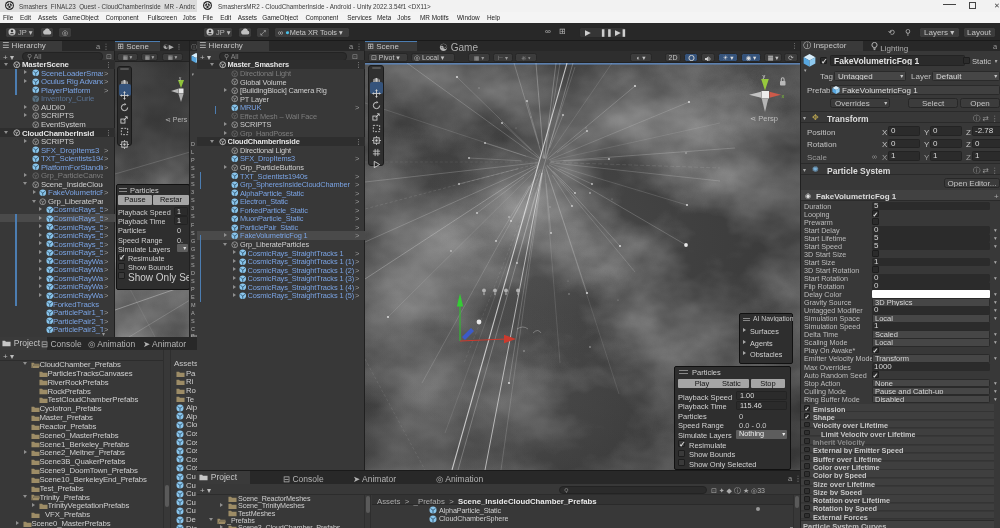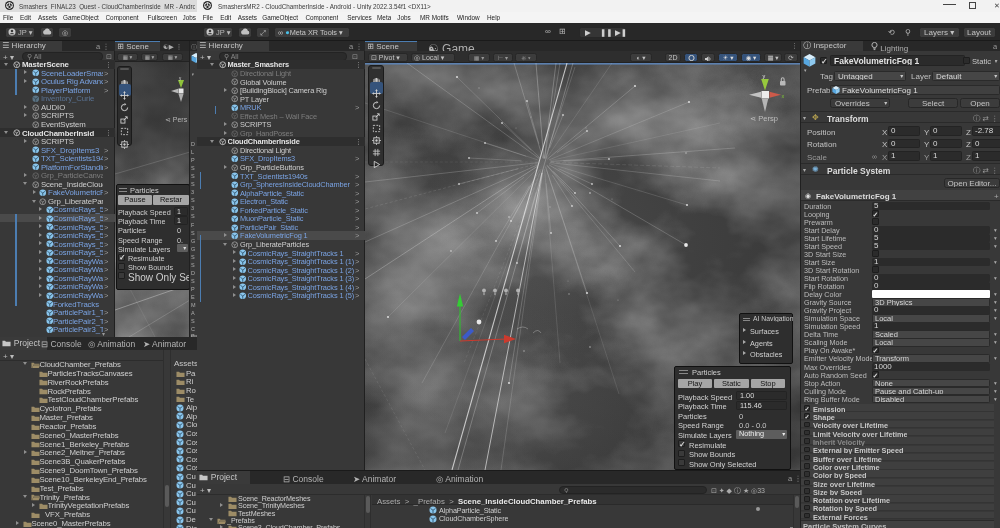--- a/index.html
+++ b/index.html
@@ -823,21 +823,21 @@
       </svg>
 <div class="row blue" style="left:50.5px;top:251.25000000000003px;width:107.5px;font-size:7.4px">CosmicRays_StraightTracks 1 (5)</div>
 <div class="chev" style="left:158px;top:251.25000000000003px">&gt;</div>
 <div class="abs" style="left:2.5px;top:131px;width:1.5px;height:17px;background:#4c7db1"></div>
 <div class="abs" style="left:2.5px;top:194px;width:1.5px;height:67px;background:#4c7db1"></div>
 <div class="abs" style="left:17.5px;top:65px;width:1.5px;height:8px;background:#4c7db1"></div>
 </div>
 <div class="abs" style="left:168px;top:41px;width:435px;height:429px;background:#383838;overflow:hidden">
 <div class="abs" style="left:0;top:0;width:435px;height:10px;background:#282828"></div>
 <div class="tab" style="left:0;top:0;width:52px;height:10px;line-height:10px;font-size:8px;border-top:1px solid #4c7db1">&nbsp;⊞ Scene</div>
-<div class="t" style="left:63px;top:1px;font-size:12px;color:#b0b0b0">☯ Game</div>
+<div class="t" style="left:74px;top:1px;font-size:10px;color:#b0b0b0">☯ Game</div>
 <div class="t" style="left:426px;top:1px;font-size:7px;color:#999">⋮</div>
 <div class="abs" style="left:0;top:10px;width:435px;height:12px;background:#2e2e2e;border-bottom:1px solid #222"></div>
 <div class="btn" style="left:3px;top:12px;width:40px;height:9px;font-size:7px;line-height:8px;padding-left:2px">⊡ Pivot ▾</div>
 <div class="btn" style="left:46px;top:12px;width:44px;height:9px;font-size:7px;line-height:8px;padding-left:2px">◎ Local ▾</div>
 <div class="btn" style="left:103px;top:12px;width:22px;height:9px;font-size:6px;line-height:8px;text-align:center;color:#999">▦ ▾</div>
 <div class="btn" style="left:128px;top:12px;width:20px;height:9px;font-size:6px;line-height:8px;text-align:center;color:#999">⊢ ▾</div>
 <div class="btn" style="left:150px;top:12px;width:22px;height:9px;font-size:6px;line-height:8px;text-align:center;color:#999">⎈ ▾</div>
 <div class="btn" style="left:265px;top:12px;width:22px;height:9px;font-size:6.5px;line-height:8px;text-align:center">◐ ▾</div>
 <div class="btn" style="left:300px;top:12px;width:16px;height:9px;font-size:7px;line-height:8px;text-align:center">2D</div>
 <div class="btn" style="left:319px;top:12px;width:14px;height:9px;text-align:center;background:#35537b;padding-top:0.5px"><svg width="7" height="9" viewBox="0 0 7 9">
@@ -1035,21 +1035,21 @@
 <div class="arr r" style="left:378px;top:287.0px;border-left-color:#aaa"></div>
 <div class="t" style="left:385px;top:286.0px;font-size:7.3px;color:#d0d0d0">Surfaces</div>
 <div class="arr r" style="left:378px;top:298.5px;border-left-color:#aaa"></div>
 <div class="t" style="left:385px;top:297.5px;font-size:7.3px;color:#d0d0d0">Agents</div>
 <div class="arr r" style="left:378px;top:310.0px;border-left-color:#aaa"></div>
 <div class="t" style="left:385px;top:309.0px;font-size:7.3px;color:#d0d0d0">Obstacles</div>
 <div class="abs" style="left:309px;top:325px;width:117px;height:104px;background:#2e2e2e;border:1px solid #111;border-radius:2px"></div>
 <div class="abs" style="left:314px;top:329px;width:9px;height:1.2px;background:#888"></div>
 <div class="abs" style="left:314px;top:331.5px;width:9px;height:1.2px;background:#888"></div>
 <div class="t" style="left:327px;top:327px;font-size:7.5px;color:#cfcfcf">Particles</div>
-<div class="abs" style="left:313px;top:337.5px;width:34px;height:9.5px;background:#a6a6a6;border-radius:1px;color:#141414;font-size:7.5px;text-align:center;line-height:9.5px">Play</div>
+<div class="abs" style="left:313px;top:337.5px;width:48px;height:9.5px;background:#a6a6a6;border-radius:1px;color:#141414;font-size:7.5px;text-align:center;line-height:9.5px">Play</div>
 <div class="abs" style="left:349px;top:337.5px;width:35px;height:9.5px;background:#a6a6a6;border-radius:1px;color:#141414;font-size:7.5px;text-align:center;line-height:9.5px">Static</div>
 <div class="abs" style="left:386px;top:337.5px;width:34px;height:9.5px;background:#a6a6a6;border-radius:1px;color:#141414;font-size:7.5px;text-align:center;line-height:9.5px">Stop</div>
 <div class="t" style="left:313px;top:351.5px;font-size:7.5px;color:#d2d2d2">Playback Speed</div>
 <div class="field" style="left:371px;top:350.3px;width:51px;height:9px;padding-left:3px;font-size:7.3px;line-height:8px">1.00</div>
 <div class="t" style="left:313px;top:361.1px;font-size:7.5px;color:#d2d2d2">Playback Time</div>
 <div class="field" style="left:371px;top:359.90000000000003px;width:51px;height:9px;padding-left:3px;font-size:7.3px;line-height:8px">115.46</div>
 <div class="t" style="left:313px;top:370.7px;font-size:7.5px;color:#d2d2d2">Particles</div>
 <div class="t" style="left:374px;top:370.7px;font-size:7.5px;color:#c8c8c8">0</div>
 <div class="t" style="left:313px;top:380.3px;font-size:7.5px;color:#d2d2d2">Speed Range</div>
 <div class="t" style="left:374px;top:380.3px;font-size:7.5px;color:#c8c8c8">0.0 - 0.0</div>
@@ -1162,21 +1162,21 @@
 <div class="field" style="left:71px;top:232.95px;width:118px;height:8.5px;line-height:7.5px;padding-left:2px;border:none">0</div>
 <div class="t" style="left:193px;top:233.95px;font-size:5.5px;color:#aaa">▾</div>
 <div class="lbl" style="left:3px;top:242.0px;width:72px">Flip Rotation</div>
 <div class="field" style="left:71px;top:241.0px;width:118px;height:8.5px;line-height:7.5px;padding-left:2px;border:none">0</div>
 <div class="lbl" style="left:3px;top:250.05px;width:72px">Delay Color</div>
 <div class="abs" style="left:71px;top:249.05px;width:118px;height:8px;background:#fff;border-radius:1px"></div>
 <div class="t" style="left:193px;top:250.05px;font-size:5.5px;color:#aaa">▾</div>
 <div class="lbl" style="left:3px;top:258.1px;width:72px">Gravity Source</div>
 <div class="drop" style="left:71px;top:257.1px;width:118px;height:8.5px;line-height:7.5px;padding-left:2px;font-size:7.5px">3D Physics</div>
 <div class="t" style="left:193px;top:258.1px;font-size:5.5px;color:#aaa">▾</div>
-<div class="lbl" style="left:3px;top:266.15px;width:72px">Gravity Project</div>
+<div class="lbl" style="left:3px;top:266.15px;width:72px">Untagged Modifier</div>
 <div class="field" style="left:71px;top:265.15px;width:118px;height:8.5px;line-height:7.5px;padding-left:2px;border:none">0</div>
 <div class="t" style="left:193px;top:266.15px;font-size:5.5px;color:#aaa">▾</div>
 <div class="lbl" style="left:3px;top:274.20000000000005px;width:72px">Simulation Space</div>
 <div class="drop" style="left:71px;top:273.20000000000005px;width:118px;height:8.5px;line-height:7.5px;padding-left:2px;font-size:7.5px">Local</div>
 <div class="t" style="left:193px;top:274.20000000000005px;font-size:5.5px;color:#aaa">▾</div>
 <div class="lbl" style="left:3px;top:282.25px;width:72px">Simulation Speed</div>
 <div class="field" style="left:71px;top:281.25px;width:118px;height:8.5px;line-height:7.5px;padding-left:2px;border:none">1</div>
 <div class="lbl" style="left:3px;top:290.3px;width:72px">Delta Time</div>
 <div class="drop" style="left:71px;top:289.3px;width:118px;height:8.5px;line-height:7.5px;padding-left:2px;font-size:7.5px">Scaled</div>
 <div class="t" style="left:193px;top:290.3px;font-size:5.5px;color:#aaa">▾</div>
@@ -1209,21 +1209,21 @@
 <div class="t" style="left:12px;top:363.8px;font-size:7.3px;color:#c8c8c8;font-weight:bold">Emission</div>
 <div class="abs" style="left:0;top:371.3px;width:193px;height:7.6px;background:#3f3f3f;border-bottom:1px solid #343434"></div>
 <div class="cb" style="left:3px;top:372.3px;width:5.5px;height:5.5px;background:#303030"></div>
 <div class="ck" style="left:3.5px;top:372.8px;font-size:6px">✓</div>
 <div class="t" style="left:12px;top:372.1px;font-size:7.3px;color:#c8c8c8;font-weight:bold">Shape</div>
 <div class="abs" style="left:0;top:379.6px;width:193px;height:7.6px;background:#3f3f3f;border-bottom:1px solid #343434"></div>
 <div class="cb" style="left:3px;top:380.6px;width:5.5px;height:5.5px;background:#303030"></div>
 <div class="t" style="left:12px;top:380.40000000000003px;font-size:7.3px;color:#c8c8c8;font-weight:bold">Velocity over Lifetime</div>
 <div class="abs" style="left:0;top:387.9px;width:193px;height:7.6px;background:#3f3f3f;border-bottom:1px solid #343434"></div>
 <div class="cb" style="left:3px;top:388.9px;width:5.5px;height:5.5px;background:#303030"></div>
-<div class="t" style="left:12px;top:388.7px;font-size:7.3px;color:#c8c8c8;font-weight:bold">Limit Velocity over Lifetime</div>
+<div class="t" style="left:20px;top:388.7px;font-size:7.3px;color:#c8c8c8;font-weight:bold">Limit Velocity over Lifetime</div>
 <div class="abs" style="left:0;top:396.2px;width:193px;height:7.6px;background:#3f3f3f;border-bottom:1px solid #343434"></div>
 <div class="cb" style="left:3px;top:397.2px;width:5.5px;height:5.5px;background:#303030"></div>
 <div class="t" style="left:12px;top:397.0px;font-size:7.3px;color:#8a8a8a;font-weight:bold">Inherit Velocity</div>
 <div class="abs" style="left:0;top:404.5px;width:193px;height:7.6px;background:#3f3f3f;border-bottom:1px solid #343434"></div>
 <div class="cb" style="left:3px;top:405.5px;width:5.5px;height:5.5px;background:#303030"></div>
 <div class="t" style="left:12px;top:405.3px;font-size:7.3px;color:#c8c8c8;font-weight:bold">External by Emitter Speed</div>
 <div class="abs" style="left:0;top:412.8px;width:193px;height:7.6px;background:#3f3f3f;border-bottom:1px solid #343434"></div>
 <div class="cb" style="left:3px;top:413.8px;width:5.5px;height:5.5px;background:#303030"></div>
 <div class="t" style="left:12px;top:413.6px;font-size:7.3px;color:#c8c8c8;font-weight:bold">Buffer over Lifetime</div>
 <div class="abs" style="left:0;top:421.1px;width:193px;height:7.6px;background:#3f3f3f;border-bottom:1px solid #343434"></div>

